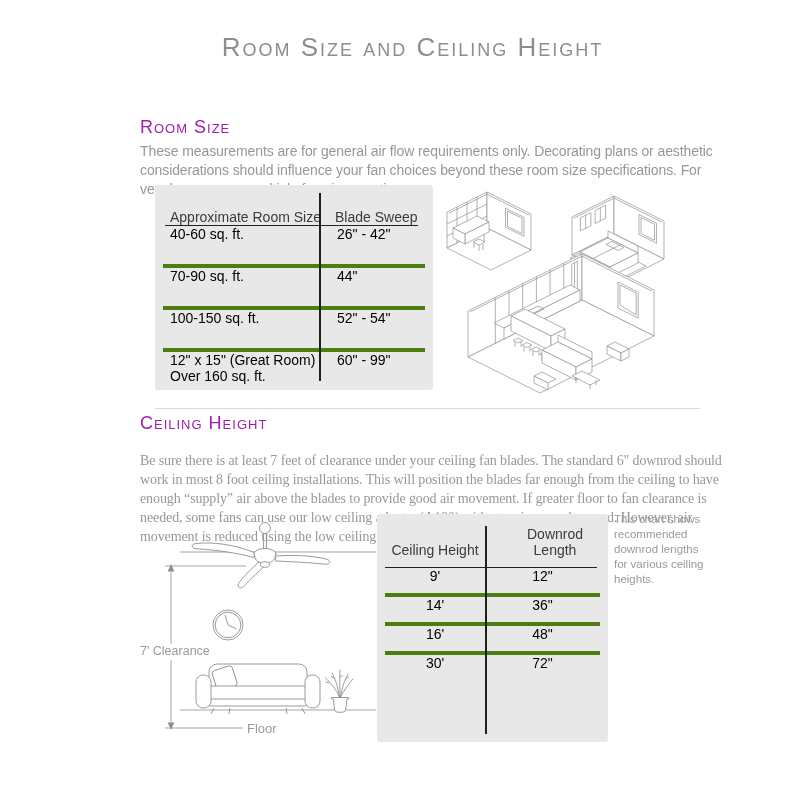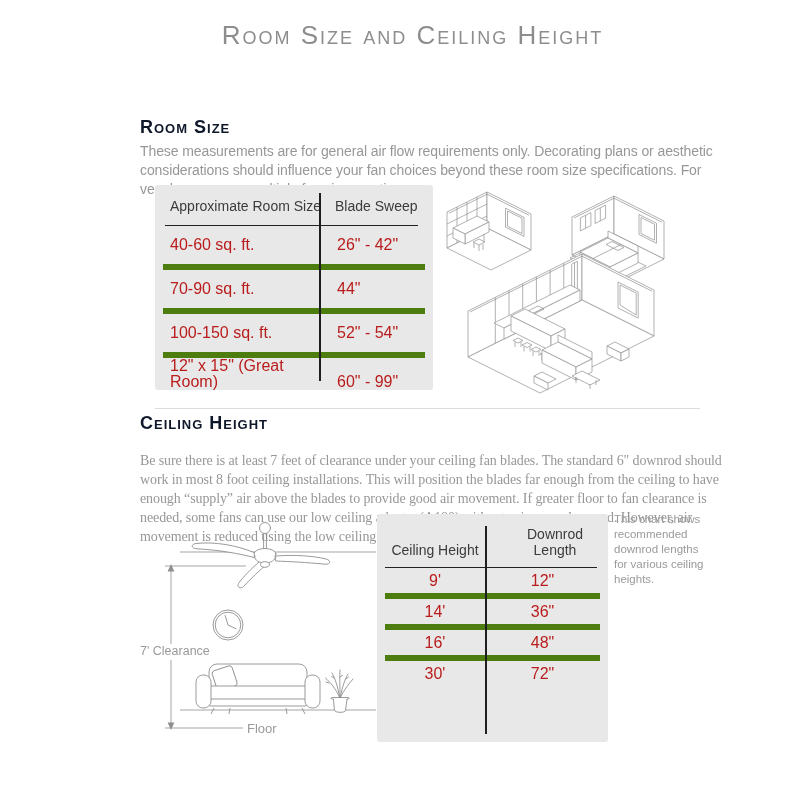--- a/index.html
+++ b/index.html
@@ -3,45 +3,45 @@
 <meta charset="utf-8">
 <style>
   html,body { margin:0; padding:0; background:#fff; }
   .page {
     position:relative; width:800px; height:800px; background:#ffffff;
     font-family:"Liberation Sans", sans-serif; overflow:hidden;
   }
   .abs { position:absolute; }
 
   
-  .title { left:25px; top:12px; width:775px; text-align:center;
+  .title { left:25px; top:24px; width:775px; text-align:center;
     font-variant:small-caps; font-size:26px; line-height:46px;
     letter-spacing:2px; color:#8d8d8d; font-weight:400; }
 
   
   .sec-h { font-variant:small-caps; font-size:18px; letter-spacing:1px;
-    color:#0f172a; font-weight:700; }
+    color:#a21caf; font-weight:400; }
   .h-room { left:140px; top:117px; }
   .h-ceil { left:140px; top:413px; }
 
   
   .para { font-size:14px; line-height:19px; color:#979797; letter-spacing:-0.1px; }
   .p-room { left:140px; top:142px; width:578px; }
   .p-ceil { left:140px; top:451px; width:592px;font-family:Liberation Serif, serif; }
 
   .divider { left:155px; top:408px; width:545px; height:1px; background:#dbdbdb; }
 
   
   .tbl { background:#e9e8e8; border-radius:3px; overflow:hidden; }
   .tbl .vline { position:absolute; width:1.5px; background:#1f1f1f; }
-  .thead { display:flex; align-items:center; border-bottom:1.6px solid #222;
+  .thead { display:flex; align-items:flex-end; border-bottom:1.6px solid #222;
     color:#3b3b3b; font-size:14px; }
   .tbody { padding:0 8px; }
-  .trow { display:flex; align-items:center; color:#b91c1c; font-size:16px; }
-  .trow + .trow { border-top:6px solid #4d7c0f; }
+  .trow { display:flex; align-items:flex-start; color:#000000; font-size:14px; }
+  .trow + .trow { border-top:4px solid #4d7c0f; }
 
   .tbl1 { left:155px; top:185px; width:278px; height:205px; }
   .tbl1 .vline { left:164px; top:8px; height:188px; }
   .tbl1 .thead { height:38px; margin:0 15px 0 10px; padding-top:2px; }
   .tbl1 .th.c1 { width:154px; padding-left:5px; }
   .tbl1 .th.c2 { padding-left:11px; }
   .tbl1 .trow { height:38px; }
   .tbl1 .trow.tall { height:47px; }
   .tbl1 .td.c1 { width:156px; padding-left:7px; line-height:16px; }
   .tbl1 .td.c2 { padding-left:11px; }

